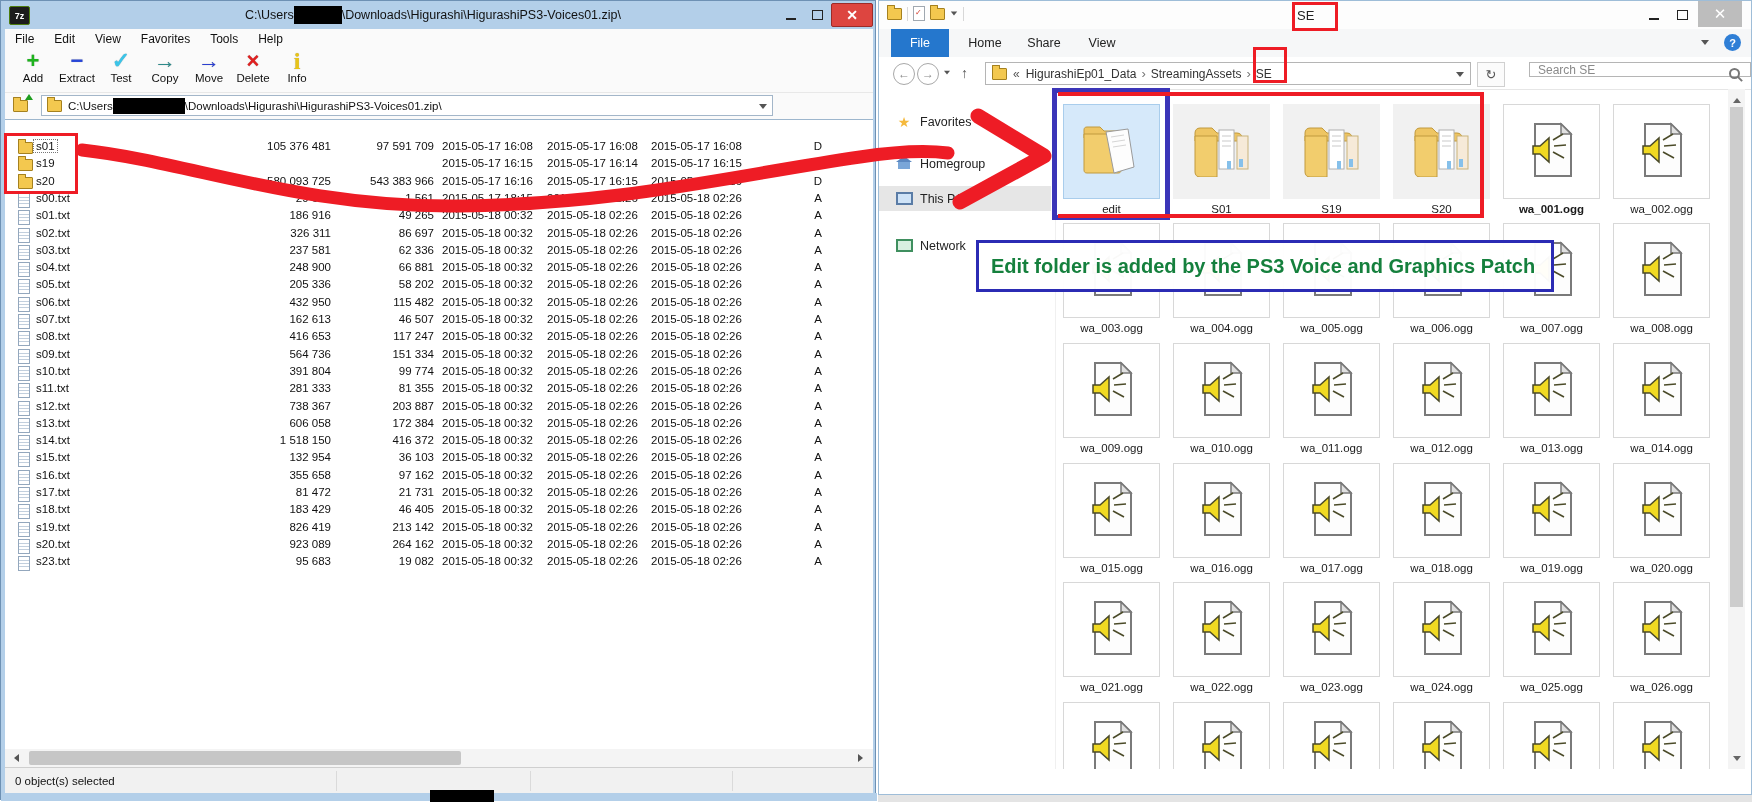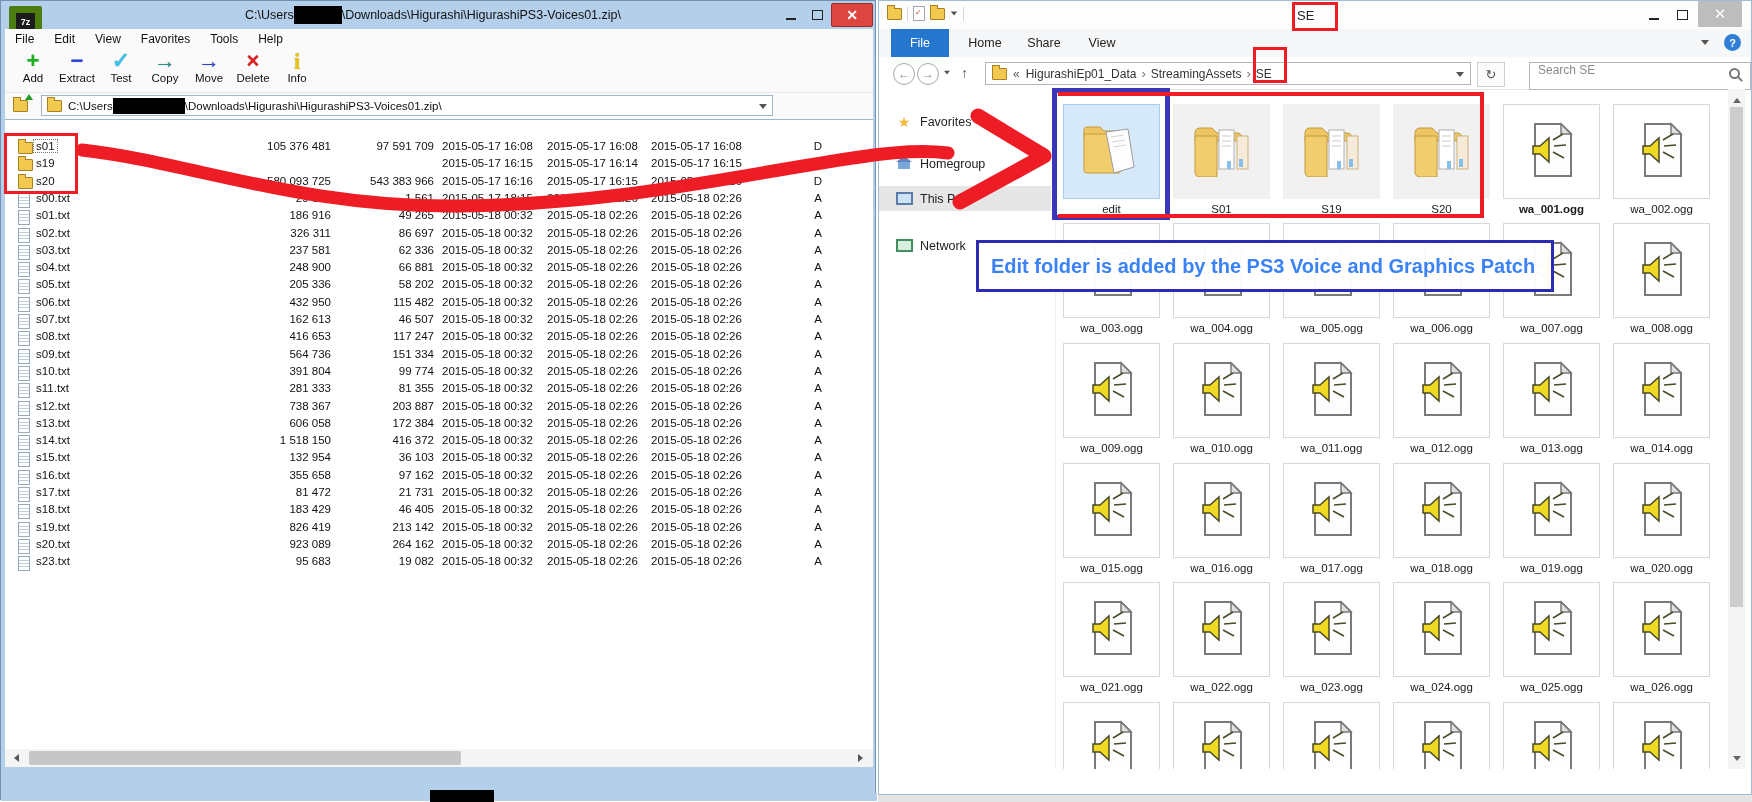--- a/index.html
+++ b/index.html
@@ -5,21 +5,21 @@
   html,body{margin:0;padding:0;background:#fff}
   .stage{position:relative;width:1752px;height:802px;overflow:hidden;
          font-family:"Liberation Sans",sans-serif;background:#fff;color:#111}
 
   
   #w7z{position:absolute;left:0;top:0;width:876px;height:800px;
        background:#b3cfe9;border:1px solid #6e91b4;box-sizing:border-box}
   .z7titlebar{position:absolute;left:0;top:0;width:100%;height:28px}
   .z7appicon{position:absolute;left:8px;top:5px;width:19px;height:17px;background:#1c1c1c;
              color:#fff;font-size:9px;font-weight:bold;display:flex;align-items:center;
-             justify-content:center;border:7px solid #4d7c0f;border-radius:2px}
+             justify-content:center;border:1px solid #4d7c0f;border-radius:2px}
   .z7title{position:absolute;left:130px;right:140px;top:0;height:28px;display:flex;
            align-items:center;justify-content:center;font-size:12.5px;white-space:nowrap}
   .redact{display:inline-block;background:#000;vertical-align:middle}
   .cbtn{position:absolute;top:3px;height:21px;display:flex;align-items:center;justify-content:center;
         font-size:12px;color:#1a1a1a}
   .cbtn.min{left:778px;width:24px}
   .cbtn.max{left:804px;width:24px}
   .minglyph{display:inline-block;width:10px;height:0;border-bottom:2px solid #222;margin-top:8px}
   .maxglyph{display:inline-block;width:9px;height:8px;border:1.5px solid #222}
   .z7close{position:absolute;left:830px;top:2px;width:40px;height:22px;background:#dd4540;
@@ -111,21 +111,21 @@
            display:flex;align-items:center;justify-content:center;color:#8a8a8a;font-size:12px}
   .navup{position:absolute;left:82px;top:8px;font-size:14px;color:#555}
   .navddn{position:absolute;left:64px;top:13px}
   .exaddr{position:absolute;left:106px;top:5px;width:486px;height:23px;border:1px solid #b5b5b5;
           background:#fff;display:flex;align-items:center;font-size:12px;color:#333;padding-left:6px;
           box-sizing:border-box;white-space:nowrap}
   .crumbsep{margin:0 5px;color:#777;font-size:13px}
   .exaddrcaret{position:absolute;right:6px;top:9px}
   .refbtn{position:absolute;left:598px;top:5px;width:26px;height:23px;border:1px solid #d0d0d0;
           background:#fbfbfb;display:flex;align-items:center;justify-content:center;font-size:13px;color:#555}
-  .searchbox{position:absolute;left:650px;top:5px;width:222px;height:28px;border:1px solid #b5b5b5;
+  .searchbox{position:absolute;left:650px;top:5px;width:222px;height:15px;border:1px solid #b5b5b5;
              background:#fff;display:flex;align-items:flex-start;font-size:12px;color:#8a8a8a;
              padding-left:8px;box-sizing:border-box}
   .mag{position:absolute;right:10px;top:5px;width:7px;height:7px;border:2px solid #777;border-radius:50%}
   .mag::after{content:'';position:absolute;width:6px;height:2px;background:#777;left:6px;top:8px;
               transform:rotate(45deg)}
   .sidebar{position:absolute;left:0;top:88px;width:176px;height:680px;background:#fff;font-size:12.5px}
   .sbitem{position:absolute;left:0;width:172px;height:25px;display:flex;align-items:center;color:#222}
   .sbitem.sel{background:#e6e6e6}
   .sbicon{width:18px;margin-left:16px;margin-right:7px;display:flex;justify-content:center}
   .star{color:#f5b93d;font-size:14px}
@@ -164,21 +164,21 @@
   .redbox{position:absolute;border:3px solid #ee1c25;box-sizing:border-box}
   #ann-zipnames{left:4px;top:133px;width:74px;height:61px}
   #ann-title-se{left:1292px;top:2px;width:46px;height:29px}
   #ann-crumb-se{left:1253px;top:47px;width:34px;height:36px}
   #ann-folders{left:1058px;top:92px;width:426px;height:126px;border-left:none;border-width:4px}
   #ann-edit{position:absolute;left:1052px;top:88px;width:118px;height:132px;border:5px solid #3b35b8;
             box-sizing:border-box}
   #ann-note{position:absolute;left:976px;top:240px;width:578px;height:52px;border:3px solid #2b2bb4;
             background:rgba(255,255,255,.97);box-sizing:border-box;display:flex;align-items:center;
             padding-left:12px}
-  #ann-note span{font-size:20px;font-weight:bold;color:#3b82f6;white-space:nowrap;
+  #ann-note span{font-size:20px;font-weight:bold;color:#15803d;white-space:nowrap;
             text-shadow:1px 1px 0 #fff}
   .blackblob{position:absolute;background:#000}
   #overlay-arrow{position:absolute;left:0;top:0;pointer-events:none}
   .dstrip{position:absolute;background:#e4e4e4}
 </style>
 </head>
 <body>
 
 <div class="stage">
 
@@ -504,20 +504,26 @@
         </div>
     </div>
     <div class="z7hscroll">
       <span class="sarrow" style="left:4px">
           <span class="cleft"></span>
         </span>
       <span class="z7thumb"></span>
       <span class="sarrow" style="left:848px">
           <span class="cright"></span>
         </span>
+    </div>
+    <div class="z7status">
+      <span class="z7statustext">0 object(s) selected</span>
+      <span class="zscell" style="left:331px"></span>
+      <span class="zscell" style="left:525px"></span>
+      <span class="zscell" style="left:727px"></span>
     </div>
     <div class="z7bottomframe"></div>
   </div>
 
   <div id="wex">
     <div class="extitlebar">
       <div class="qat">
         <span class="mfolder"></span>
         <span class="qsep"></span>
         <span class="qdoc"></span>

